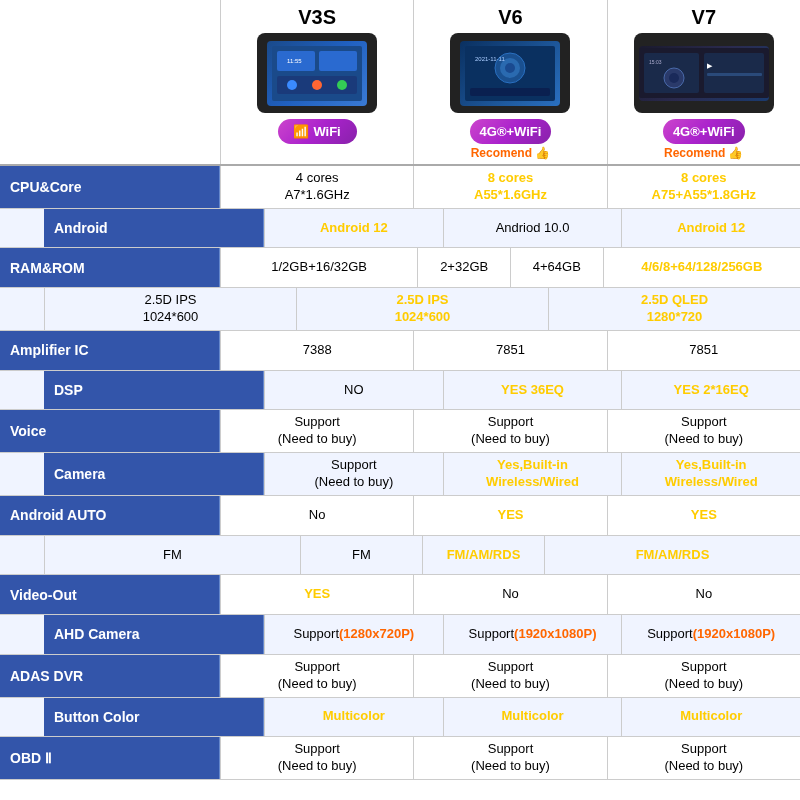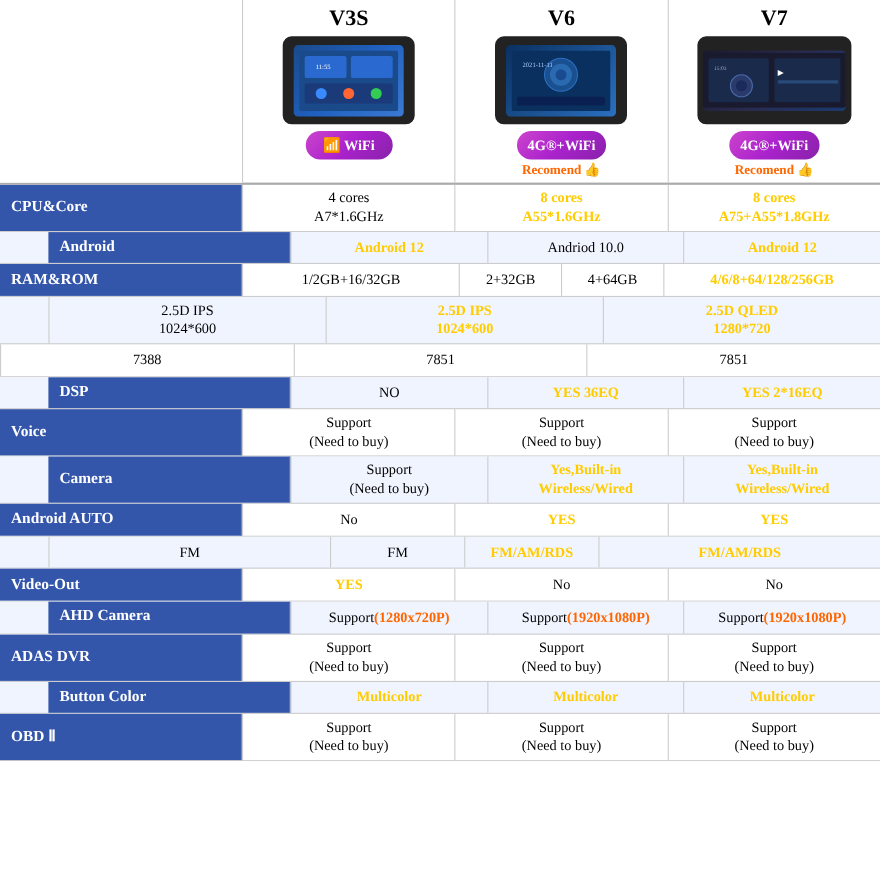--- a/index.html
+++ b/index.html
@@ -5,24 +5,23 @@
     * { margin: 0; padding: 0; box-sizing: border-box; }
     body {
       width: 800px;
       height: 800px;
       background: #fff;
       font-family: Arial, sans-serif;
       overflow: hidden;
     }
     .container {
       width: 800px;
-      height: 692px;
+      height: 780px;
       display: flex;
       flex-direction: column;
-      font-family: Liberation Serif, serif;
     }
     .header-row {
       display: flex;
       background: #fff;
       border-bottom: 2px solid #aaa;
     }
     .header-label-cell {
       width: 220px;
       min-width: 220px;
       background: #fff;
@@ -255,20 +254,21 @@
       <div class="row-cell cell-highlight">4/6/8+64/128/256GB</div>
     </div>
 
     <div class="table-row row-alt">
       <div class="row-cell">2.5D IPS<br>1024*600</div>
       <div class="row-cell cell-highlight">2.5D IPS<br>1024*600</div>
       <div class="row-cell cell-highlight">2.5D QLED<br>1280*720</div>
     </div>
 
     <div class="table-row">
+      <div class="row-label">Amplifier IC</div>
       <div class="row-cell">7388</div>
       <div class="row-cell">7851</div>
       <div class="row-cell">7851</div>
     </div>
 
     <div class="table-row row-alt">
       <div class="row-label">DSP</div>
       <div class="row-cell">NO</div>
       <div class="row-cell cell-highlight">YES 36EQ</div>
       <div class="row-cell cell-highlight">YES 2*16EQ</div>

